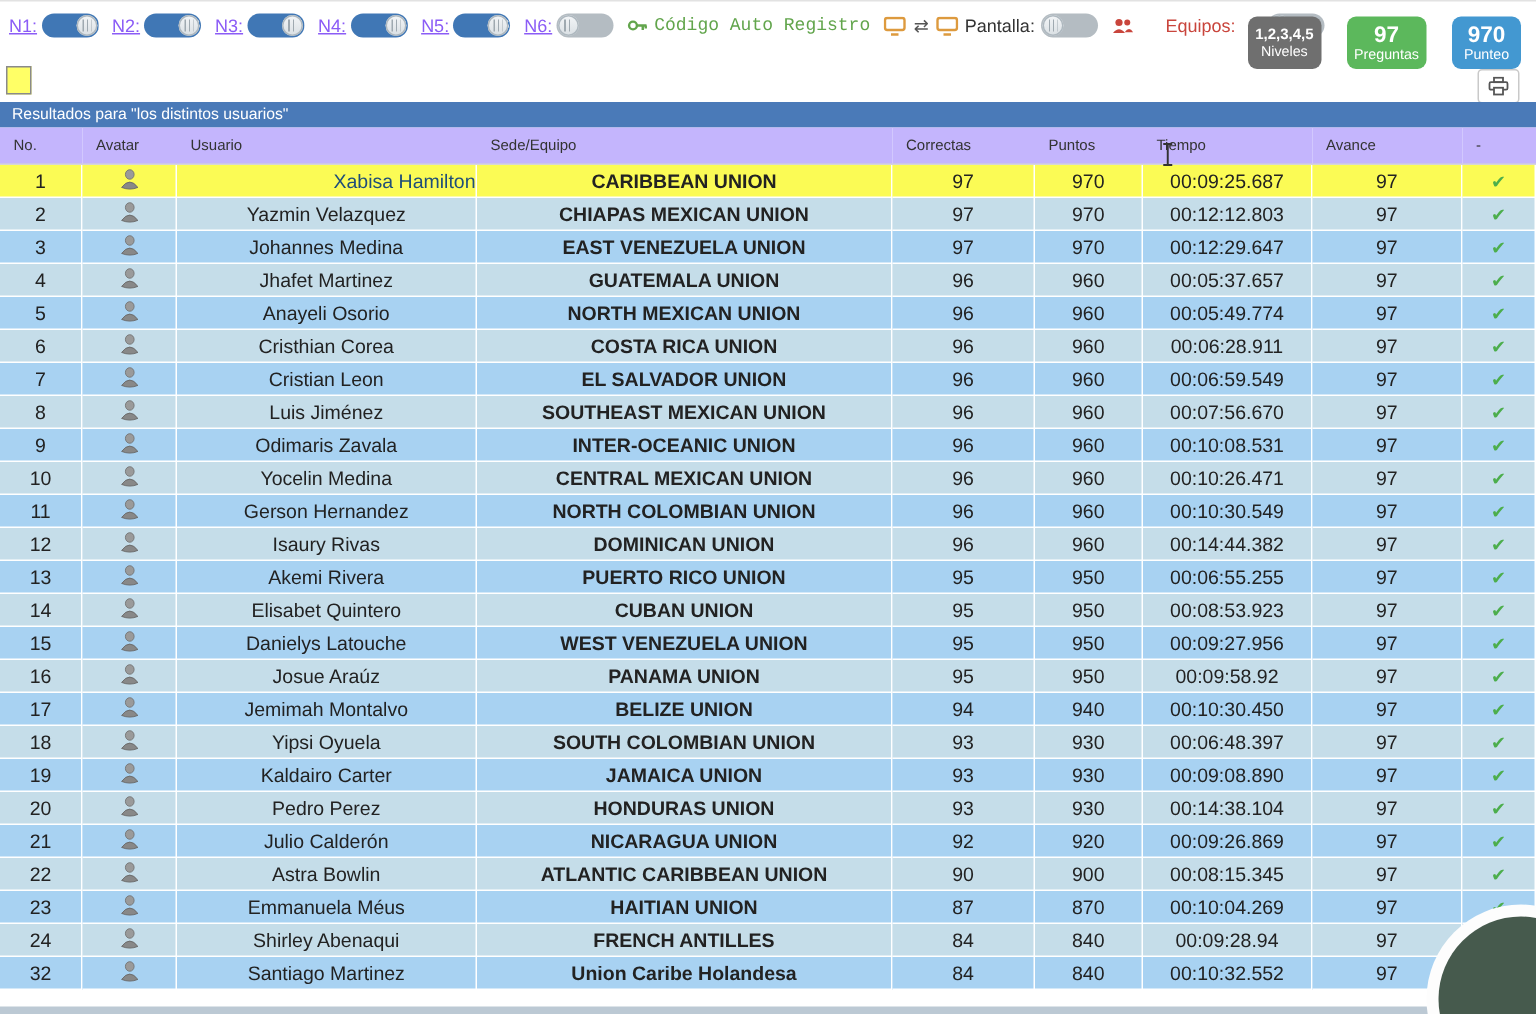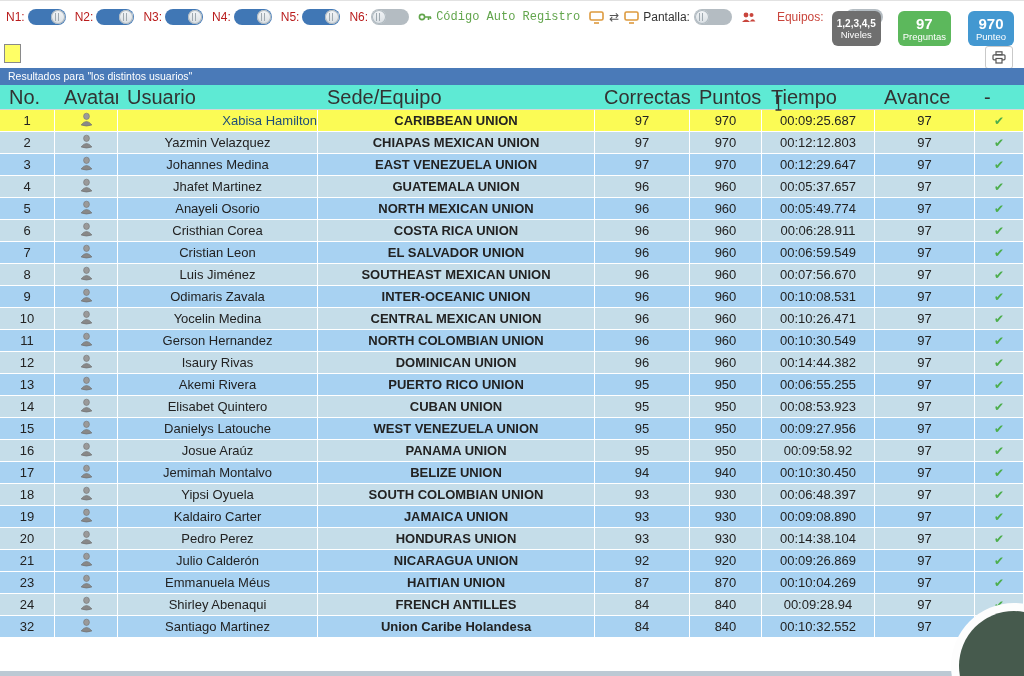--- a/index.html
+++ b/index.html
@@ -10,21 +10,21 @@
     -webkit-font-smoothing:antialiased;
   }
   
   .toolbar{
     position:absolute;top:0;left:0;right:0;height:32px;
     border-top:1px solid #e2e2e2;
     display:flex;align-items:center;padding-left:6px;gap:9px;
     font-size:12px;color:#333;white-space:nowrap;
   }
   .lvl{display:inline-flex;align-items:center;gap:3px;}
-  .lvl-label{color:#b91c1c;}
+  .lvl-label{color:#8b5cf6;text-decoration:underline;}
   .toggle{
     position:relative;display:inline-block;width:38px;height:16px;border-radius:9px;
     cursor:pointer;vertical-align:middle;
   }
   .toggle.on{background:#4077b5;}
   .toggle.off{background:#b4bcc2;}
   .toggle .si{
     position:absolute;left:7px;top:2px;font-size:9px;font-weight:bold;color:#fff;letter-spacing:.5px;padding-left:24px;
   }
   .toggle .knob{
@@ -67,21 +67,21 @@
     position:absolute;top:68px;left:0;right:0;height:17px;
     background:#4a7ab8;color:#fff;font-size:10.5px;line-height:17px;
     padding-left:8px;box-sizing:border-box;
   }
   
   table.results{
     position:absolute;top:85px;left:0;width:1024px;
     border-collapse:separate;border-spacing:0;table-layout:fixed;
   }
   table.results th{
-    background:#5eead4;color:#333;font-weight:normal;font-size:20px;text-align:left;
+    background:#c4b5fd;color:#333;font-weight:normal;font-size:10px;text-align:left;
     height:24px;padding:0 0 0 9px;border-bottom:1px solid #d6d6d6;cursor:pointer;
     overflow:hidden;
   }
   table.results td{
     height:21px;padding:0;text-align:center;font-size:13px;color:#222;
     border-bottom:1px solid #fff;border-right:1px solid #fff;
     overflow:hidden;white-space:nowrap;
   }
   tr.odd td{background:#a8d2f2;}
   tr.even td{background:#c5dde9;}
@@ -526,20 +526,34 @@
               <path d="M2.2 13.8 q5.8 -7.6 11.6 0 q-5.8 2.4 -11.6 0 z" fill="#888" stroke="#666" stroke-width="0.6"></path>
             </svg></span></td>
     <td class="c-user">Julio Calderón</td>
     <td class="c-sede">NICARAGUA UNION</td>
     <td class="c-num">92</td>
     <td class="c-num">920</td>
     <td class="c-num">00:09:26.869</td>
     <td class="c-num">97</td>
     <td class="c-chk"><span class="chk">✔</span></td>
   </tr>
+      <tr class="even">
+    <td class="c-no">22</td>
+    <td class="c-av"><span class="avatar"><svg width="15" height="15" viewBox="0 0 16 16">
+              <ellipse cx="8" cy="4.6" rx="3.1" ry="3.4" fill="#9a9a9a" stroke="#6f6f6f" stroke-width="0.6"></ellipse>
+              <path d="M2.2 13.8 q5.8 -7.6 11.6 0 q-5.8 2.4 -11.6 0 z" fill="#888" stroke="#666" stroke-width="0.6"></path>
+            </svg></span></td>
+    <td class="c-user">Astra Bowlin</td>
+    <td class="c-sede">ATLANTIC CARIBBEAN UNION</td>
+    <td class="c-num">90</td>
+    <td class="c-num">900</td>
+    <td class="c-num">00:08:15.345</td>
+    <td class="c-num">97</td>
+    <td class="c-chk"><span class="chk">✔</span></td>
+  </tr>
       <tr class="odd">
     <td class="c-no">23</td>
     <td class="c-av"><span class="avatar"><svg width="15" height="15" viewBox="0 0 16 16">
               <ellipse cx="8" cy="4.6" rx="3.1" ry="3.4" fill="#9a9a9a" stroke="#6f6f6f" stroke-width="0.6"></ellipse>
               <path d="M2.2 13.8 q5.8 -7.6 11.6 0 q-5.8 2.4 -11.6 0 z" fill="#888" stroke="#666" stroke-width="0.6"></path>
             </svg></span></td>
     <td class="c-user">Emmanuela Méus</td>
     <td class="c-sede">HAITIAN UNION</td>
     <td class="c-num">87</td>
     <td class="c-num">870</td>

